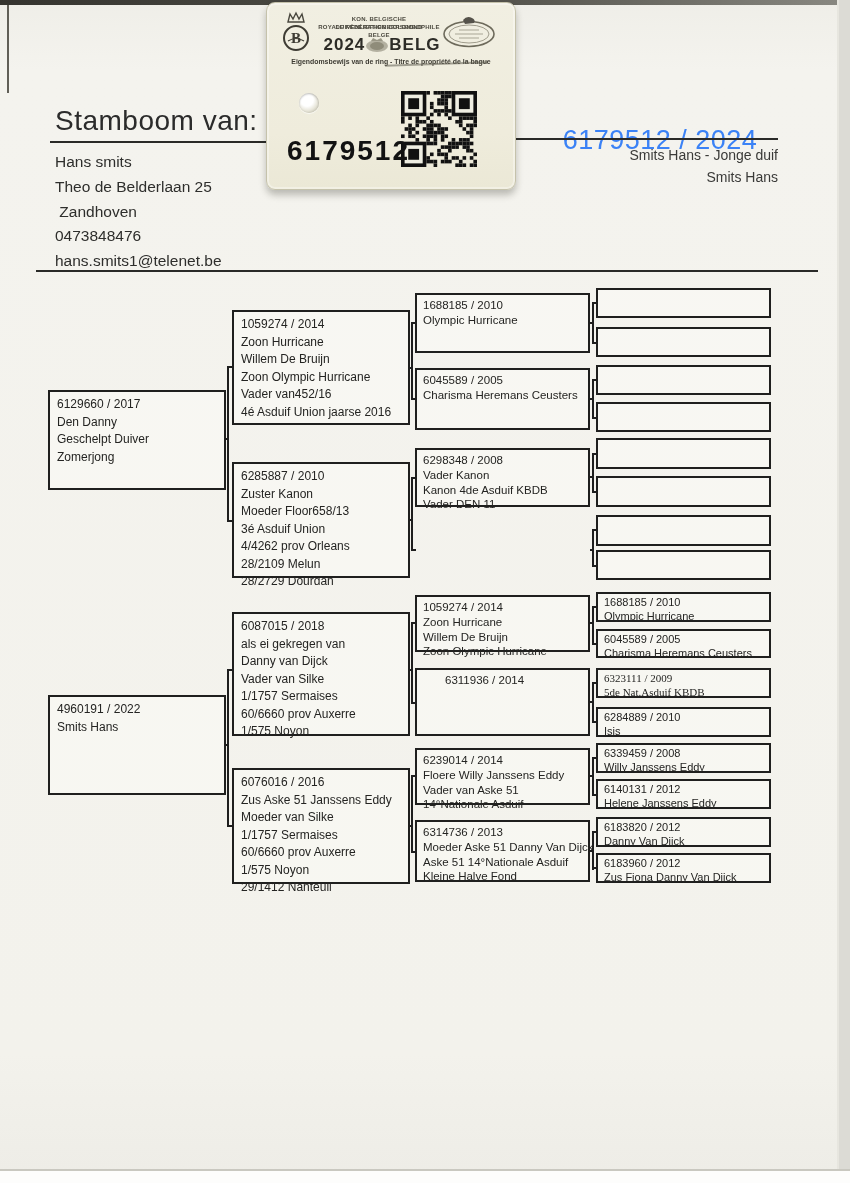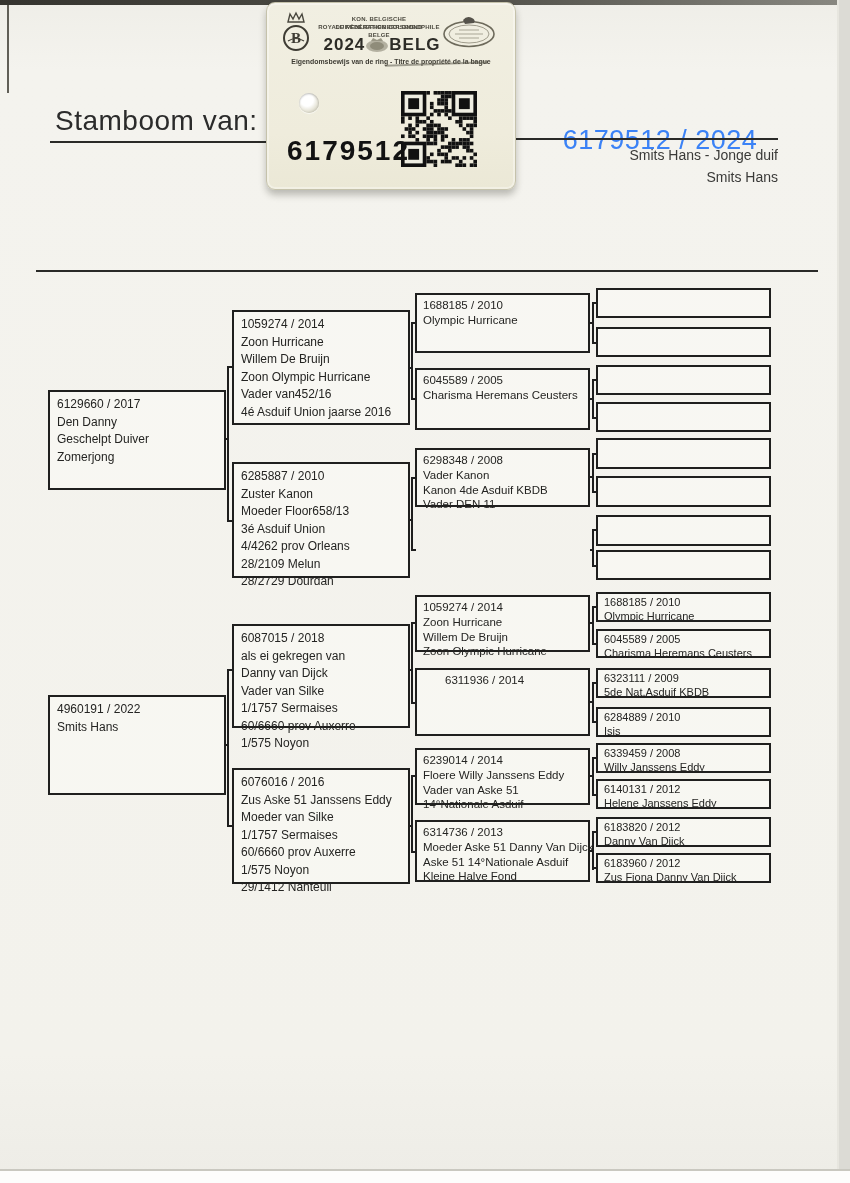--- a/index.html
+++ b/index.html
@@ -60,20 +60,27 @@
 <div class="page">
   <div class="paper"></div>
   <div class="edge-top"></div>
   <div class="edge-left"></div>
   <div class="edge-right2"></div>
   <div class="edge-right"></div>
   <div class="edge-bottom"></div>
 
   <div class="abs title" style="left:55px; top:105px;">Stamboom van:</div>
   <div class="rule" style="left:50px; top:141px; width:218px; height:2px;"></div>
+  <div class="abs contact" style="left:55px; top:150px;">
+      <div>Hans smits</div>
+      <div>Theo de Belderlaan 25</div>
+      <div> Zandhoven</div>
+      <div>0473848476</div>
+      <div>hans.smits1@telenet.be</div>
+    </div>
 
   <div class="abs ringyear" style="left:540px; top:101px; width:240px;">6179512 / 2024</div>
   <div class="rule" style="left:516px; top:138px; width:262px; height:2px;"></div>
   <div class="abs sub" style="left:560px; top:147px; width:218px;">Smits Hans - Jonge duif</div>
   <div class="abs sub" style="left:560px; top:169px; width:218px;">Smits Hans</div>
 
   <div class="card">
     <svg class="abs" style="left:13px; top:7px;" width="32" height="46" viewBox="0 0 32 46">
       <path d="M8 12 L10 4 L13 9 L16 3 L19 9 L22 4 L24 12 Z" fill="none" stroke="#4a483f" stroke-width="1.4"></path>
       <circle cx="16" cy="28" r="12" fill="none" stroke="#3e3c34" stroke-width="2"></circle>
@@ -275,21 +282,21 @@
     </div>
   <div class="bx g2" style="left:232px; top:462px; width:178px; height:116px;">
       <div>6285887 / 2010</div>
       <div>Zuster Kanon</div>
       <div>Moeder Floor658/13</div>
       <div>3é Asduif Union</div>
       <div>4/4262 prov Orleans</div>
       <div>28/2109 Melun</div>
       <div>28/2729 Dourdan</div>
     </div>
-  <div class="bx g2" style="left:232px; top:612px; width:178px; height:104px;margin-top:12px;">
+  <div class="bx g2" style="left:232px; top:612px; width:178px; height:124px;">
       <div>6087015 / 2018</div>
       <div>als ei gekregen van</div>
       <div>Danny van Dijck</div>
       <div>Vader van Silke</div>
       <div>1/1757 Sermaises</div>
       <div>60/6660 prov Auxerre</div>
       <div>1/575 Noyon</div>
     </div>
   <div class="bx g2" style="left:232px; top:768px; width:178px; height:116px;">
       <div>6076016 / 2016</div>
@@ -347,21 +354,21 @@
   <div class="bx g4" style="left:596px; top:550px; width:175px; height:30px;"></div>
 
   <div class="bx g4" style="left:596px; top:592px; width:175px; height:30px;">
       <div>1688185 / 2010</div>
       <div>Olympic Hurricane</div>
     </div>
   <div class="bx g4" style="left:596px; top:629px; width:175px; height:29px;">
       <div>6045589 / 2005</div>
       <div>Charisma Heremans Ceusters</div>
     </div>
-  <div class="bx g4" style="left:596px; top:668px; width:175px; height:30px;">
+  <div class="bx g4" style="left:596px; top:668px; width:175px; height:30px;font-family:Liberation Serif, serif;">
       <div>6323111 / 2009</div>
       <div>5de Nat.Asduif KBDB</div>
     </div>
   <div class="bx g4" style="left:596px; top:707px; width:175px; height:30px;">
       <div>6284889 / 2010</div>
       <div>Isis</div>
     </div>
   <div class="bx g4" style="left:596px; top:743px; width:175px; height:30px;">
       <div>6339459 / 2008</div>
       <div>Willy Janssens Eddy</div>

